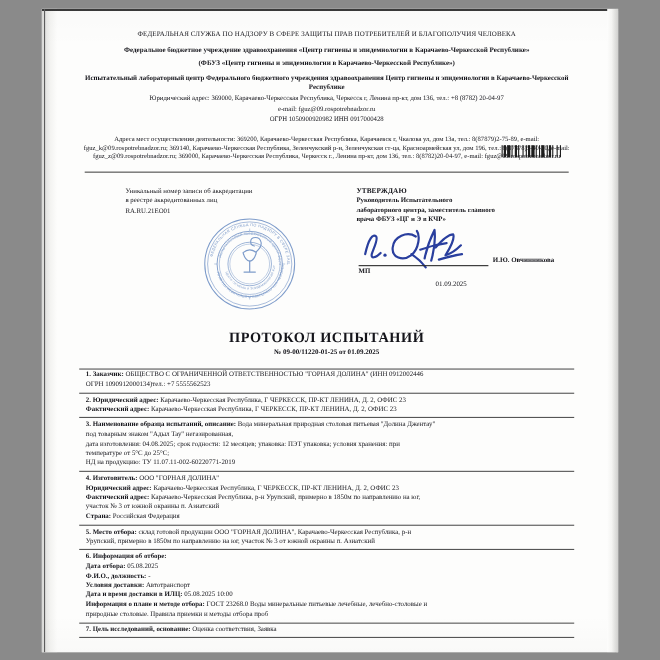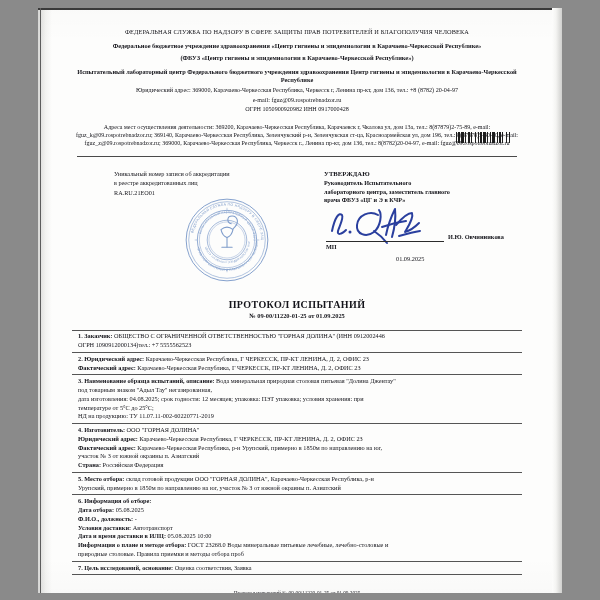--- a/index.html
+++ b/index.html
@@ -203,21 +203,21 @@
   }
   .barcode i { display: block; height: 100%; }
 
   
   .proto {
     text-align: center;
     margin-top: 10px;
   }
   .proto-ttl {
     font-weight: bold;
-    font-size: 10px;
+    font-size: 13px;
     letter-spacing: 0.04em;
   }
   .proto-num {
     font-weight: bold;
     font-size: 6.4px;
     margin-top: 2px;
   }
 
   
   .tbl {

